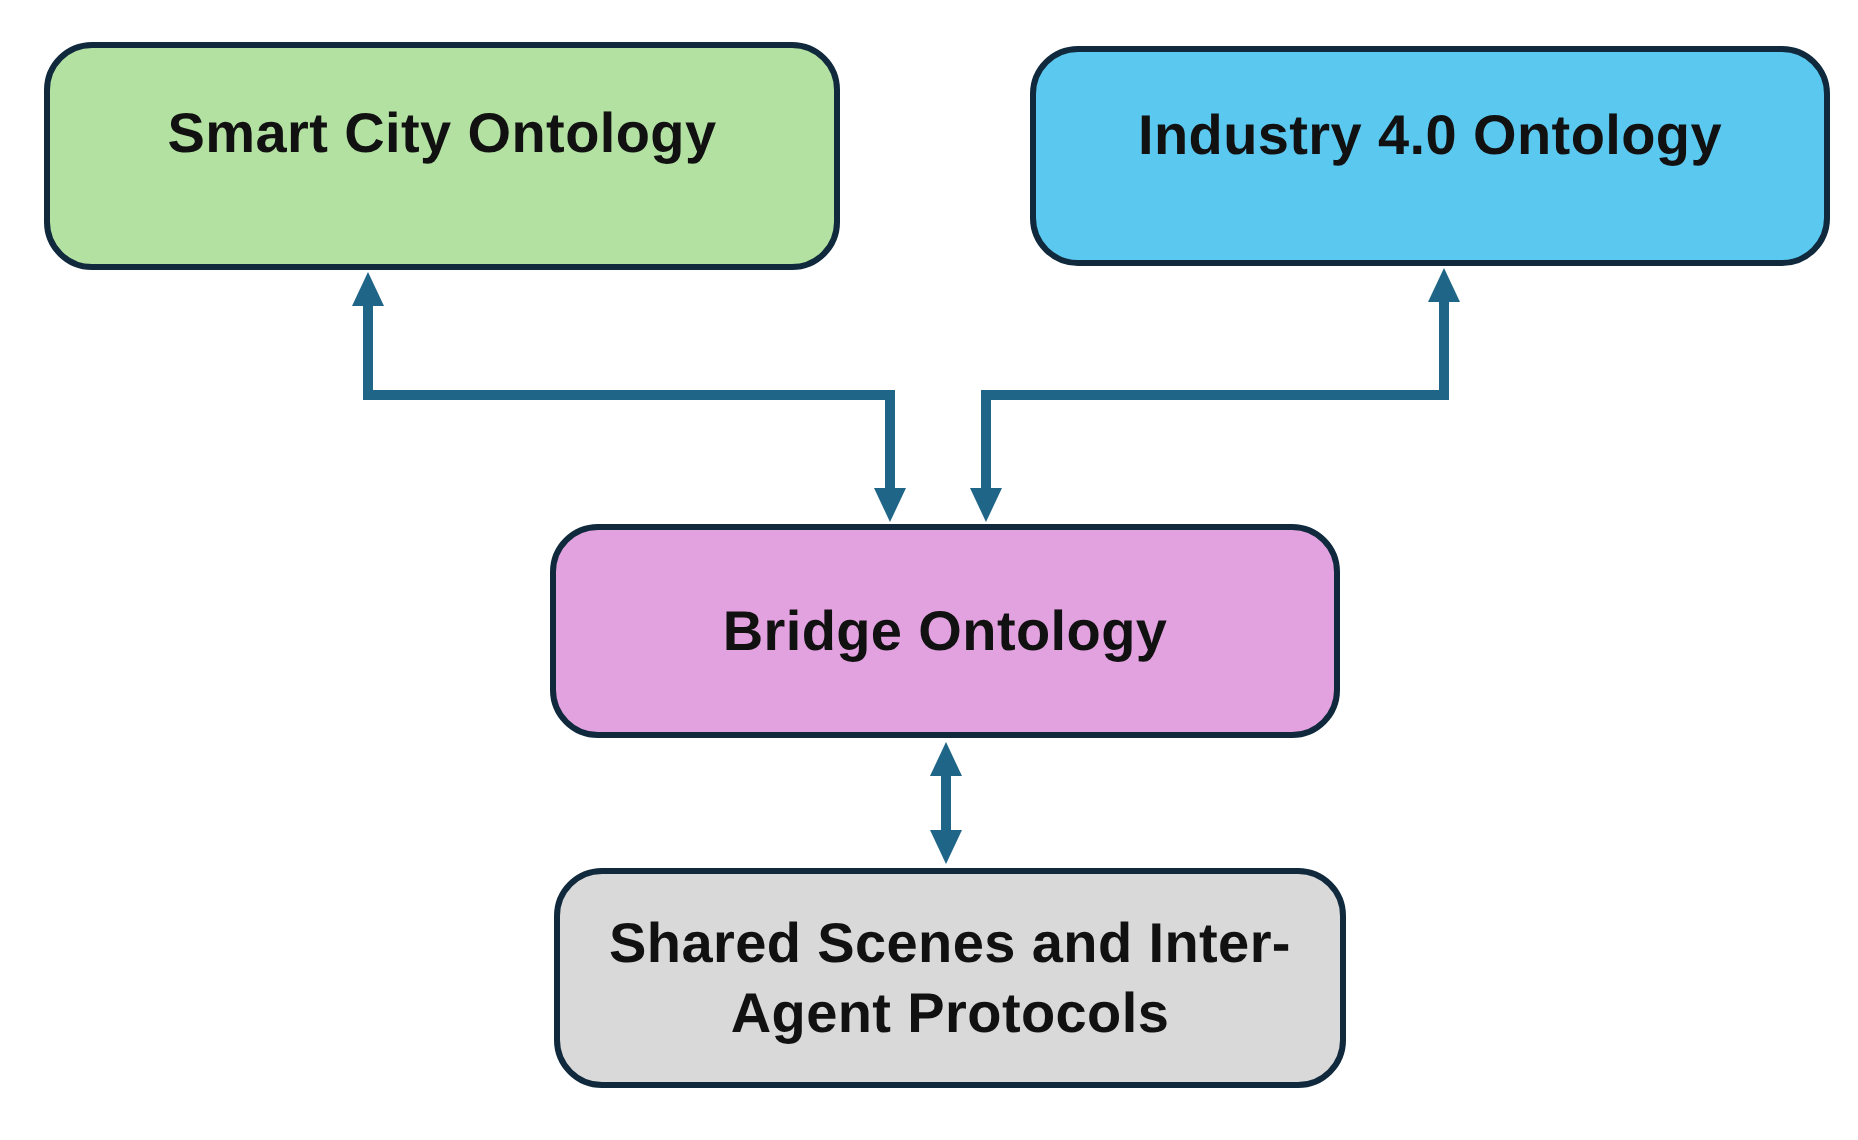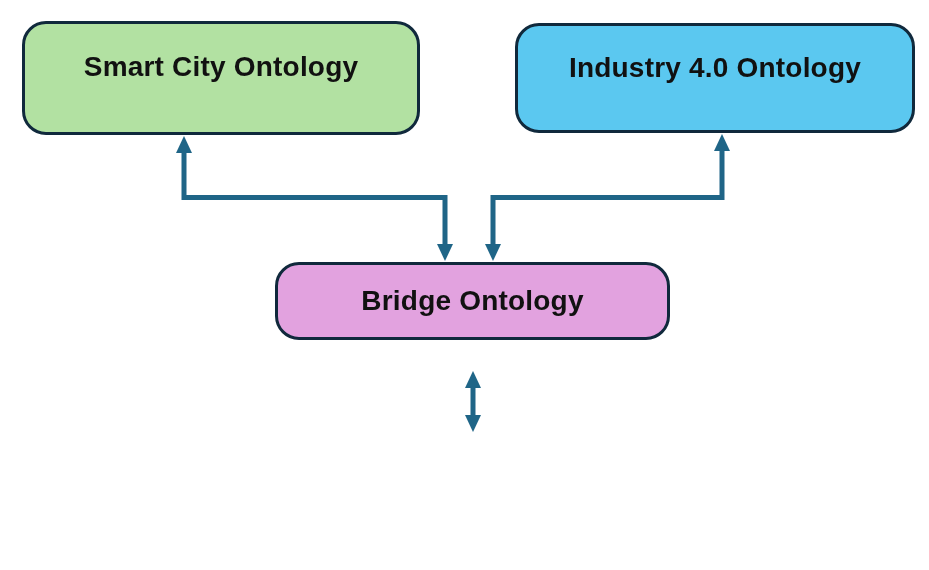--- a/index.html
+++ b/index.html
@@ -63,21 +63,21 @@
     left: 22px;  top: 21px;  width: 398px; height: 114px;
     padding-bottom: 22px;
     background: var(--node-smart-city);
   }
   .node-industry {
     left: 515px; top: 23px;  width: 400px; height: 110px;
     padding-bottom: 20px;
     background: var(--node-industry);
   }
   .node-bridge {
-    left: 275px; top: 262px; width: 395px; height: 78px;
+    left: 275px; top: 262px; width: 395px; height: 107px;
     background: var(--node-bridge);
   }
   .node-shared {
     left: 277px; top: 434px; width: 396px; height: 110px;
     background: var(--node-shared);
   }
 </style>
 </head>
 <body>
 
@@ -106,14 +106,18 @@
   </div>
 
   <div class="node node-industry">
     <div>Industry 4.0 Ontology</div>
   </div>
 
   <div class="node node-bridge">
     <div>Bridge Ontology</div>
   </div>
 
+  <div class="node node-shared">
+    <div>Shared Scenes and Inter-</div>
+    <div>Agent Protocols</div>
+  </div>
 
 </div>
 
 </body></html>

